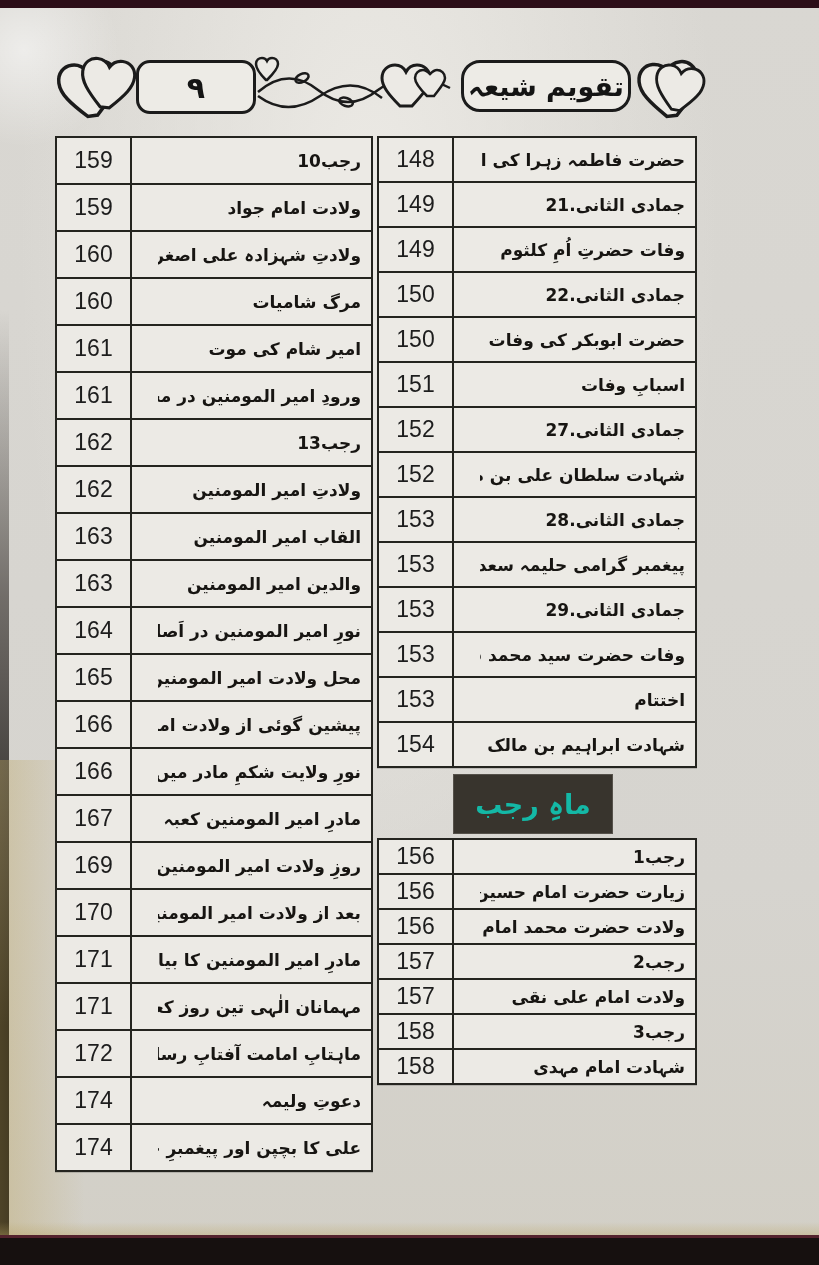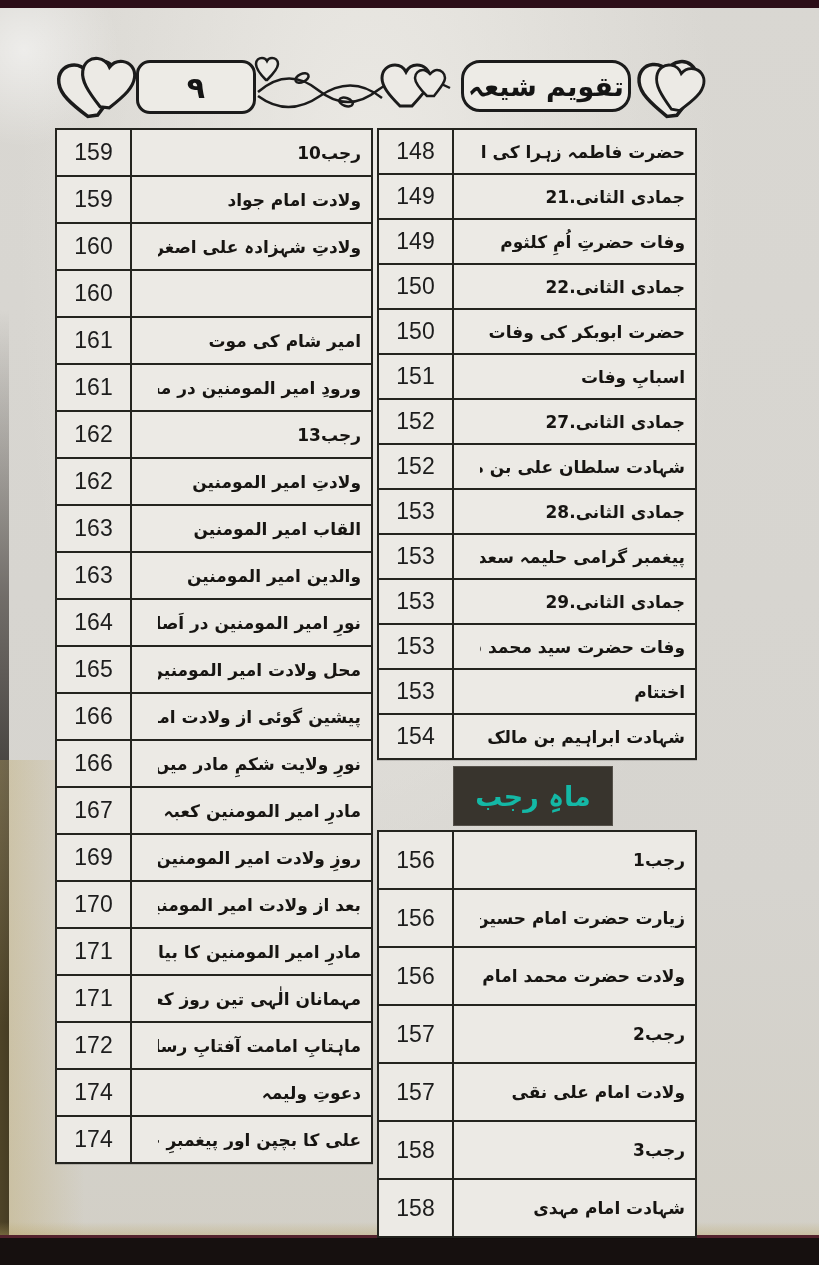--- a/index.html
+++ b/index.html
@@ -32,32 +32,32 @@
   .badge{
     position:absolute;box-sizing:border-box;border:3px solid #1b1b1b;border-radius:14px;
     background:#edebe6;display:flex;align-items:center;justify-content:center;
     color:#141414;font-weight:bold;
   }
   .pageno{left:136px;top:8px;width:120px;height:54px;font-size:30px;}
   .titlebox{left:461px;top:8px;width:170px;height:52px;font-size:27px;direction:rtl;border-radius:19px;}
   .vine{position:absolute;left:250px;top:2px;}
 
   
-  .col{position:absolute;top:128px;}
+  .col{position:absolute;top:136px;}
   .col-left{left:55px;width:318px;}
   .col-right{left:377px;width:320px;}
   .row{
     display:flex;align-items:stretch;box-sizing:border-box;
     border:2px solid #24241f;background:#eceae5;margin-top:-2px;
     box-shadow:0 1px 0 rgba(0,0,0,0.15);
   }
   .row:first-child{margin-top:0;}
   .col-left .row{height:49px;}
   .rc-top .row{height:47px;}
-  .rc-rajab .row{height:60px;}
+  .rc-rajab .row{height:37px;}
   .num{
     width:73px;flex:0 0 73px;display:flex;align-items:center;justify-content:center;
     border-right:2px solid #24241f;
     font-family:"Liberation Sans",sans-serif;font-size:23px;color:#1d1d1d;
   }
   .txt{
     flex:1;display:flex;align-items:center;justify-content:flex-end;
     padding:0 10px 0 4px;direction:ltr;white-space:nowrap;overflow:hidden;
     font-family:"DejaVu Sans",sans-serif;font-weight:bold;font-size:17px;color:#171512;margin-left:26px;
   }
@@ -224,20 +224,21 @@
       <div class="row">
         <div class="num">159</div>
         <div class="txt">ولادت امام جواد</div>
       </div>
       <div class="row">
         <div class="num">160</div>
         <div class="txt">ولادتِ شہزادہ علی اصغر</div>
       </div>
       <div class="row">
         <div class="num">160</div>
+        <div class="txt">مرگ شامیات</div>
       </div>
       <div class="row">
         <div class="num">161</div>
         <div class="txt">امیر شام کی موت</div>
       </div>
       <div class="row">
         <div class="num">161</div>
         <div class="txt">ورودِ امیر المومنین در محمد</div>
       </div>
       <div class="row">

